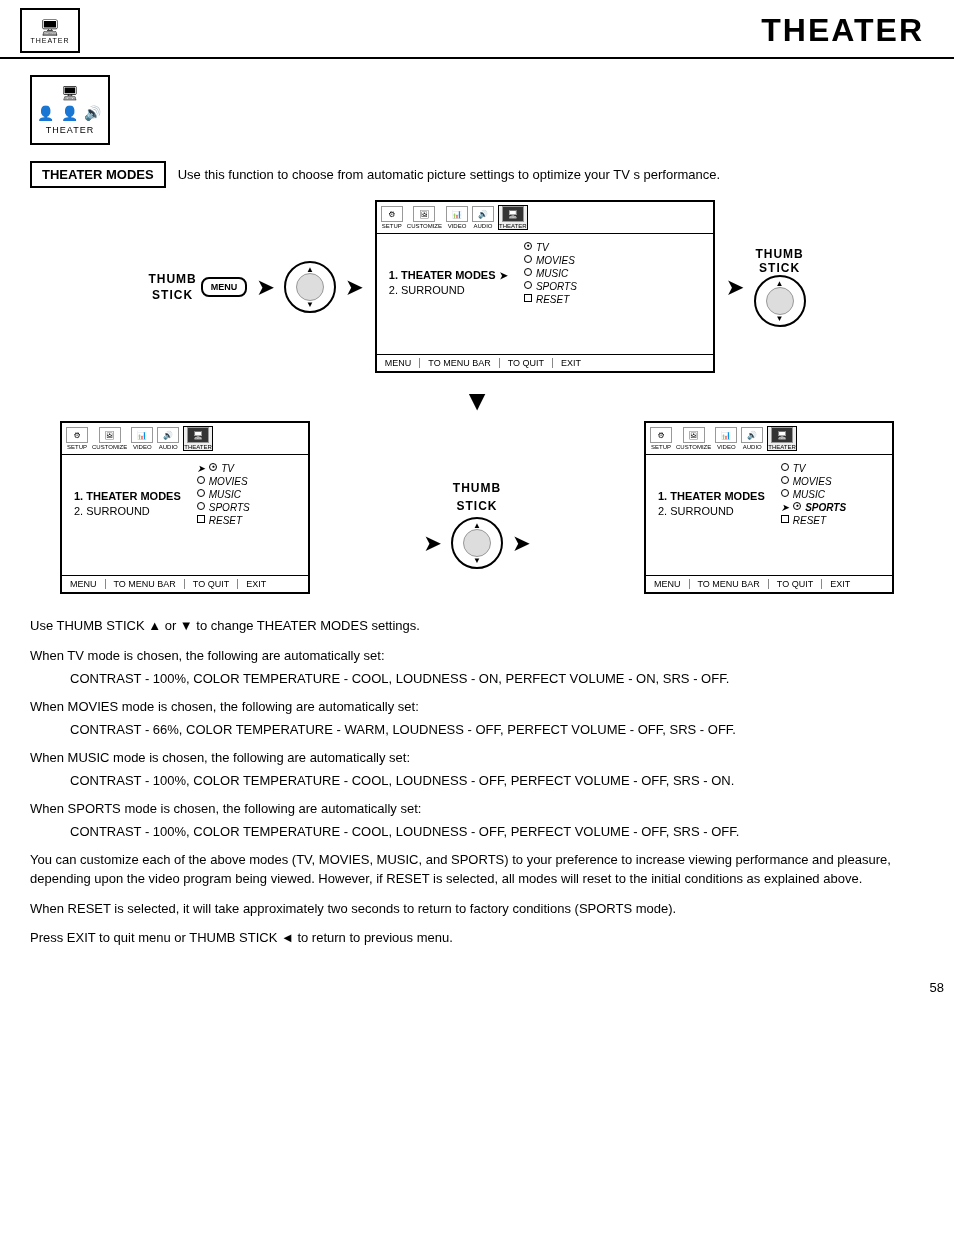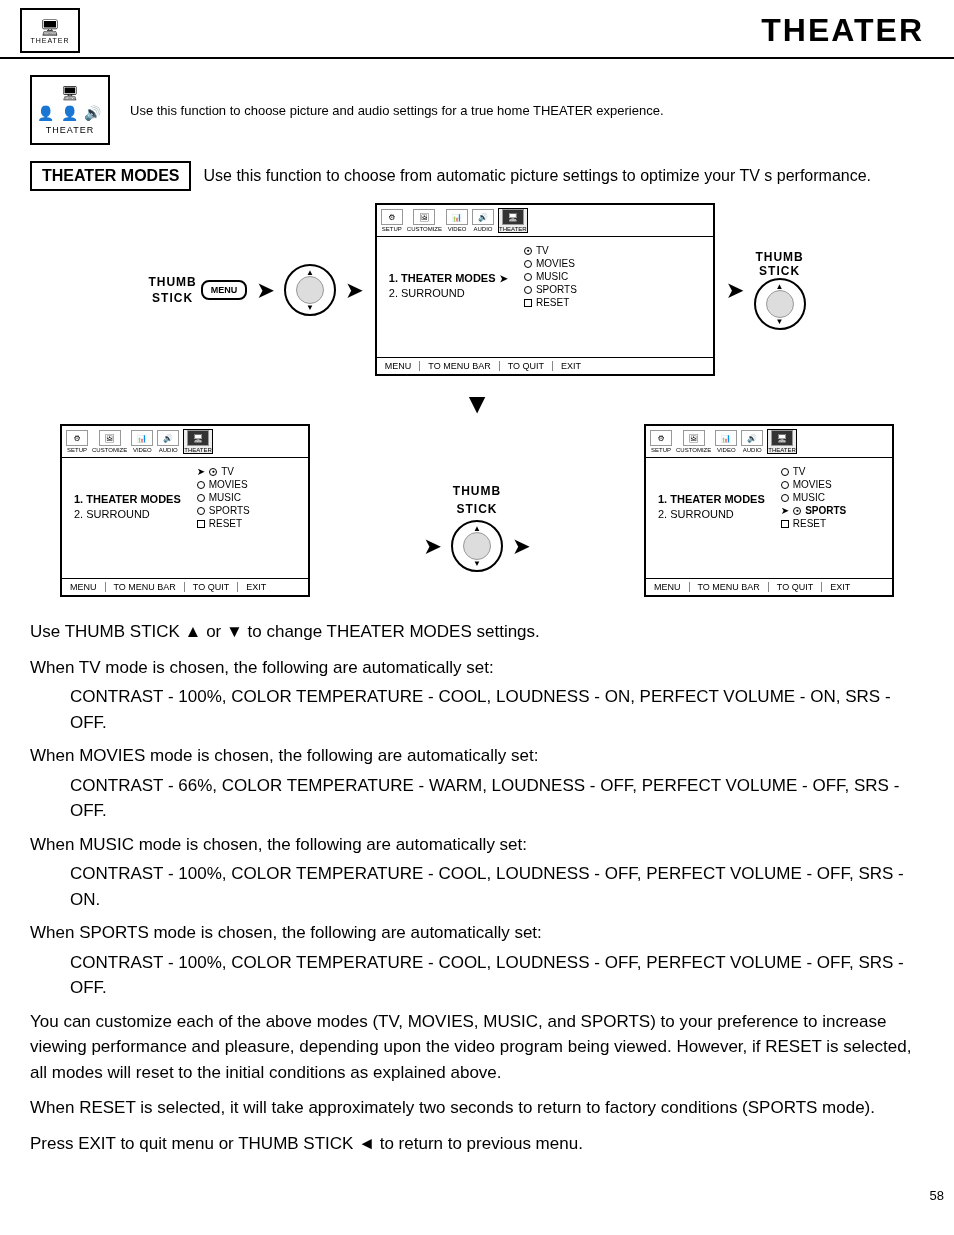--- a/index.html
+++ b/index.html
@@ -78,25 +78,25 @@
     .modes-header {
       display: flex;
       align-items: center;
       gap: 12px;
       margin-bottom: 12px;
     }
     .modes-label-box {
       border: 2px solid #000;
       padding: 4px 10px;
       font-weight: bold;
-      font-size: 16px;
+      font-size: 13px;
       white-space: nowrap;
     }
     .modes-description {
-      font-size: 16px;
+      font-size: 13px;
     }
 
     
     .diagram-area {
       position: relative;
       margin: 0 30px;
       display: flex;
       flex-direction: column;
       align-items: center;
     }
@@ -157,23 +157,23 @@
     .screen-menu-items .item.selected {
       font-weight: bold;
     }
     .arrow-right { font-size: 10px; }
     .radio-options {
       font-size: 10px;
       margin-left: 8px;
     }
     .radio-options .opt {
       display: flex;
-      align-items: center;
       gap: 4px;
       margin-bottom: 2px;
+      font-style: italic;
     }
     .radio-circle {
       width: 8px; height: 8px;
       border: 1px solid #000;
       border-radius: 50%;
       display: inline-block;
     }
     .radio-circle.filled::after {
       content: '●';
       font-size: 5px;
@@ -315,21 +315,21 @@
       padding-top: 60px;
       gap: 4px;
     }
 
     
     .desc-section {
       padding: 12px 30px;
     }
     .desc-section p {
       margin-bottom: 10px;
-      font-size: 17px;
+      font-size: 13px;
       line-height: 1.5;
     }
     .desc-section p.indented {
       margin-left: 40px;
       margin-top: -6px;
       margin-bottom: 8px;
     }
 
     
     .page-number {
@@ -359,21 +359,20 @@
     <div class="intro-icon-row">
       <span>🖥</span>
     </div>
     <div class="intro-icon-row">
       <span>👤</span>
       <span>👤</span>
       <span>🔊</span>
     </div>
     <div class="intro-icon-label">THEATER</div>
   </div>
-  <div class="intro-text">Use this function to choose picture and audio settings for a true home THEATER experience.</div>
 </div>
 
 <div class="modes-section">
   <div class="modes-header">
     <div class="modes-label-box">THEATER MODES</div>
     <div class="modes-description">Use this function to choose from automatic picture settings to optimize your TV s performance.</div>
   </div>
 
   <div class="diagram-area">
 

